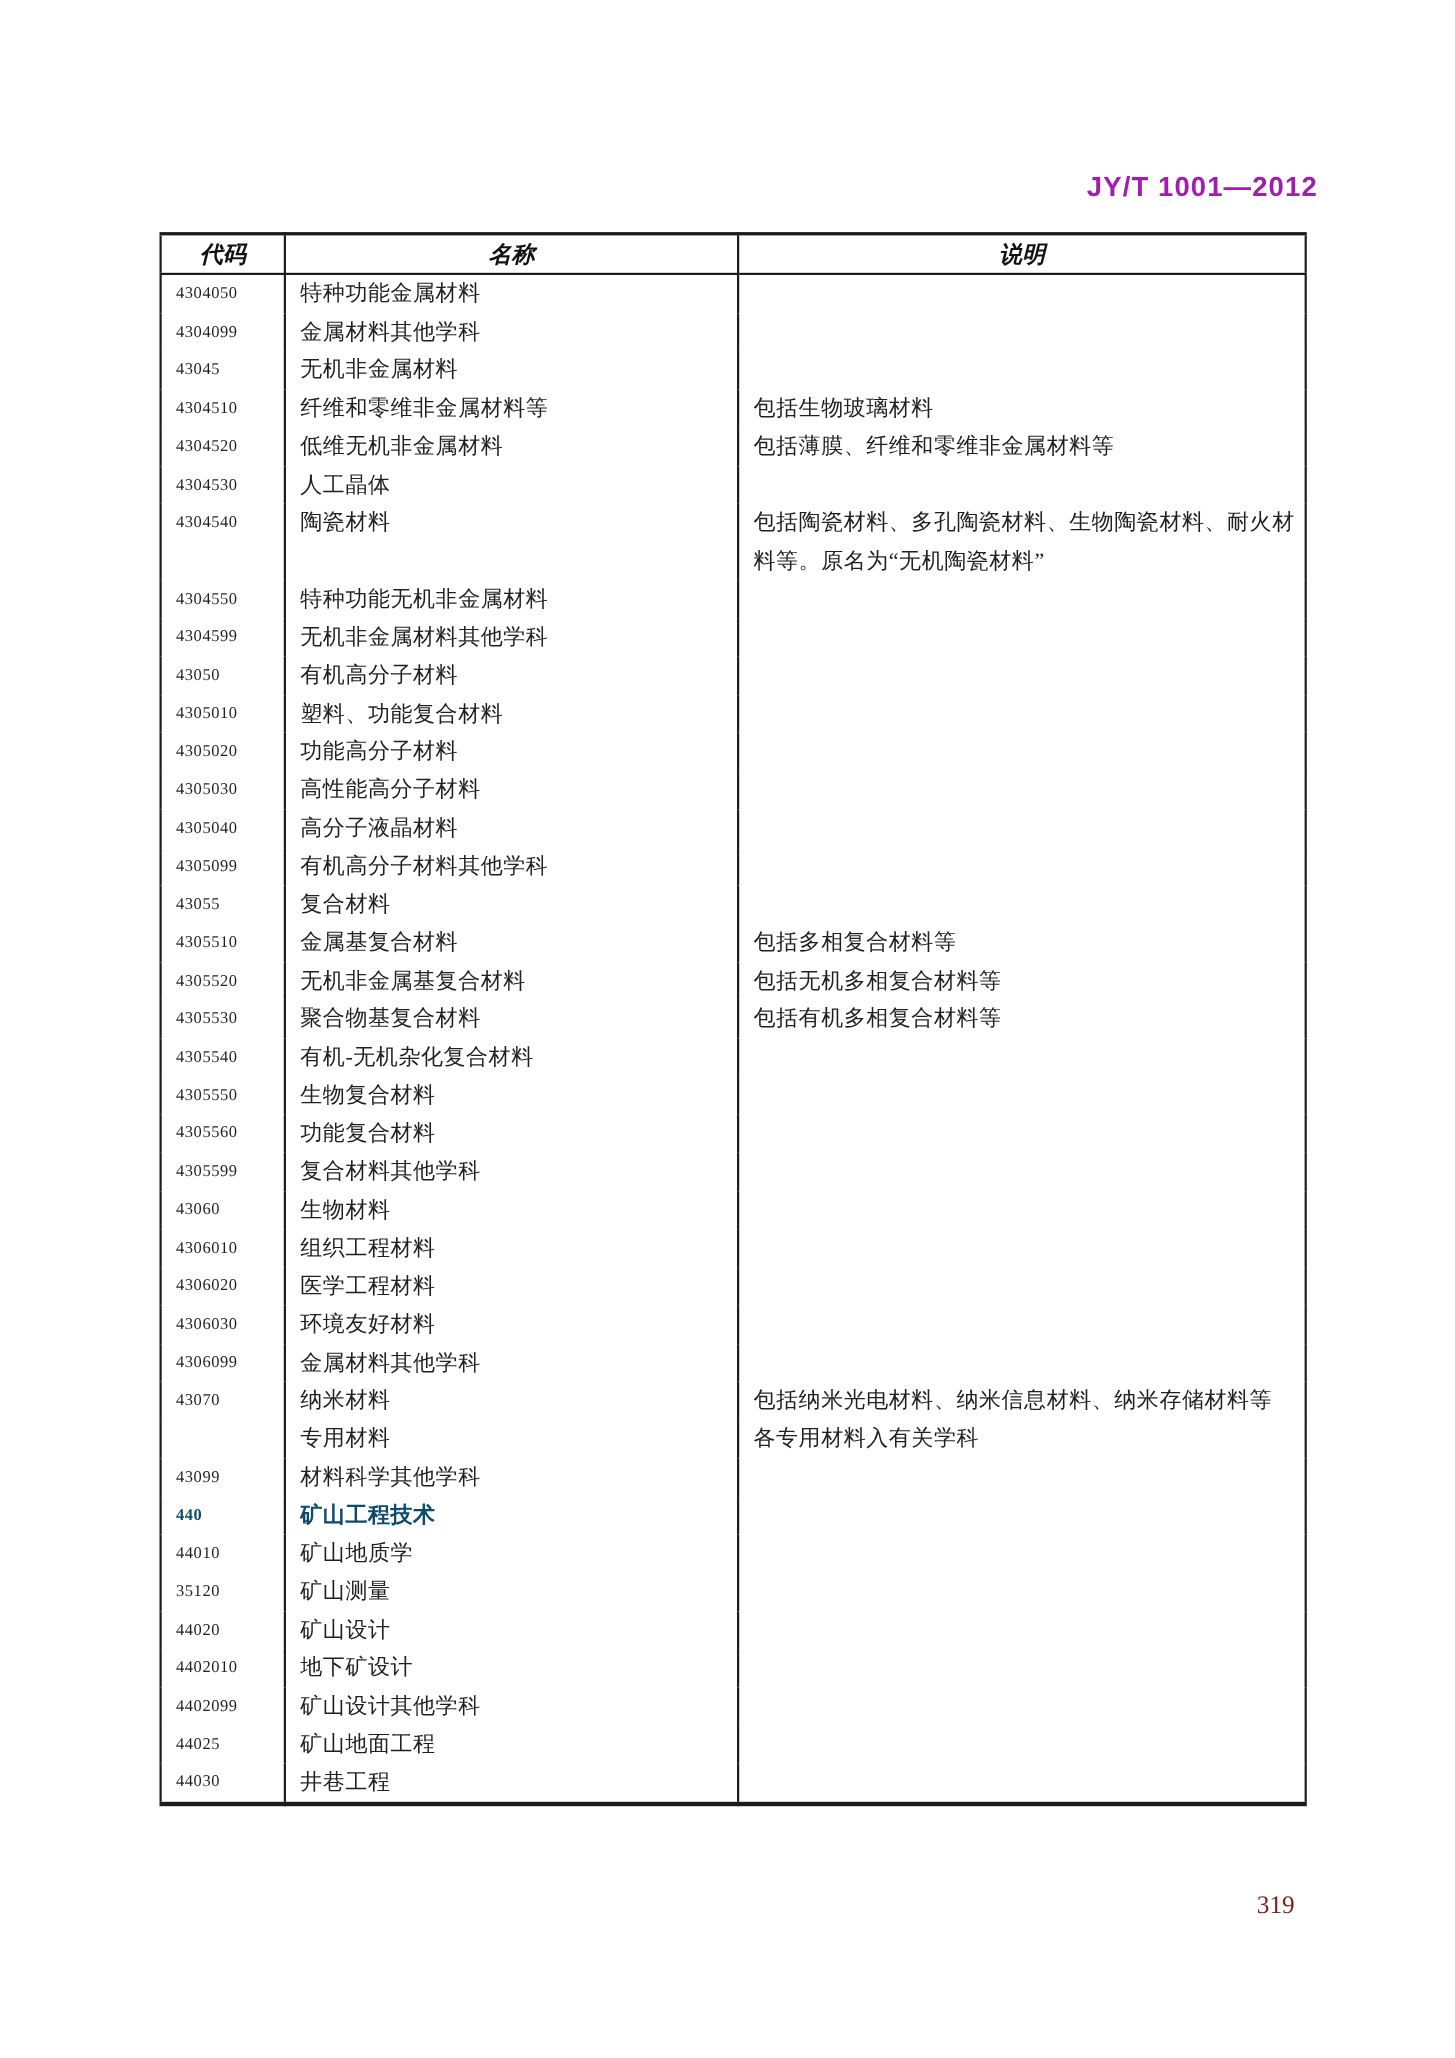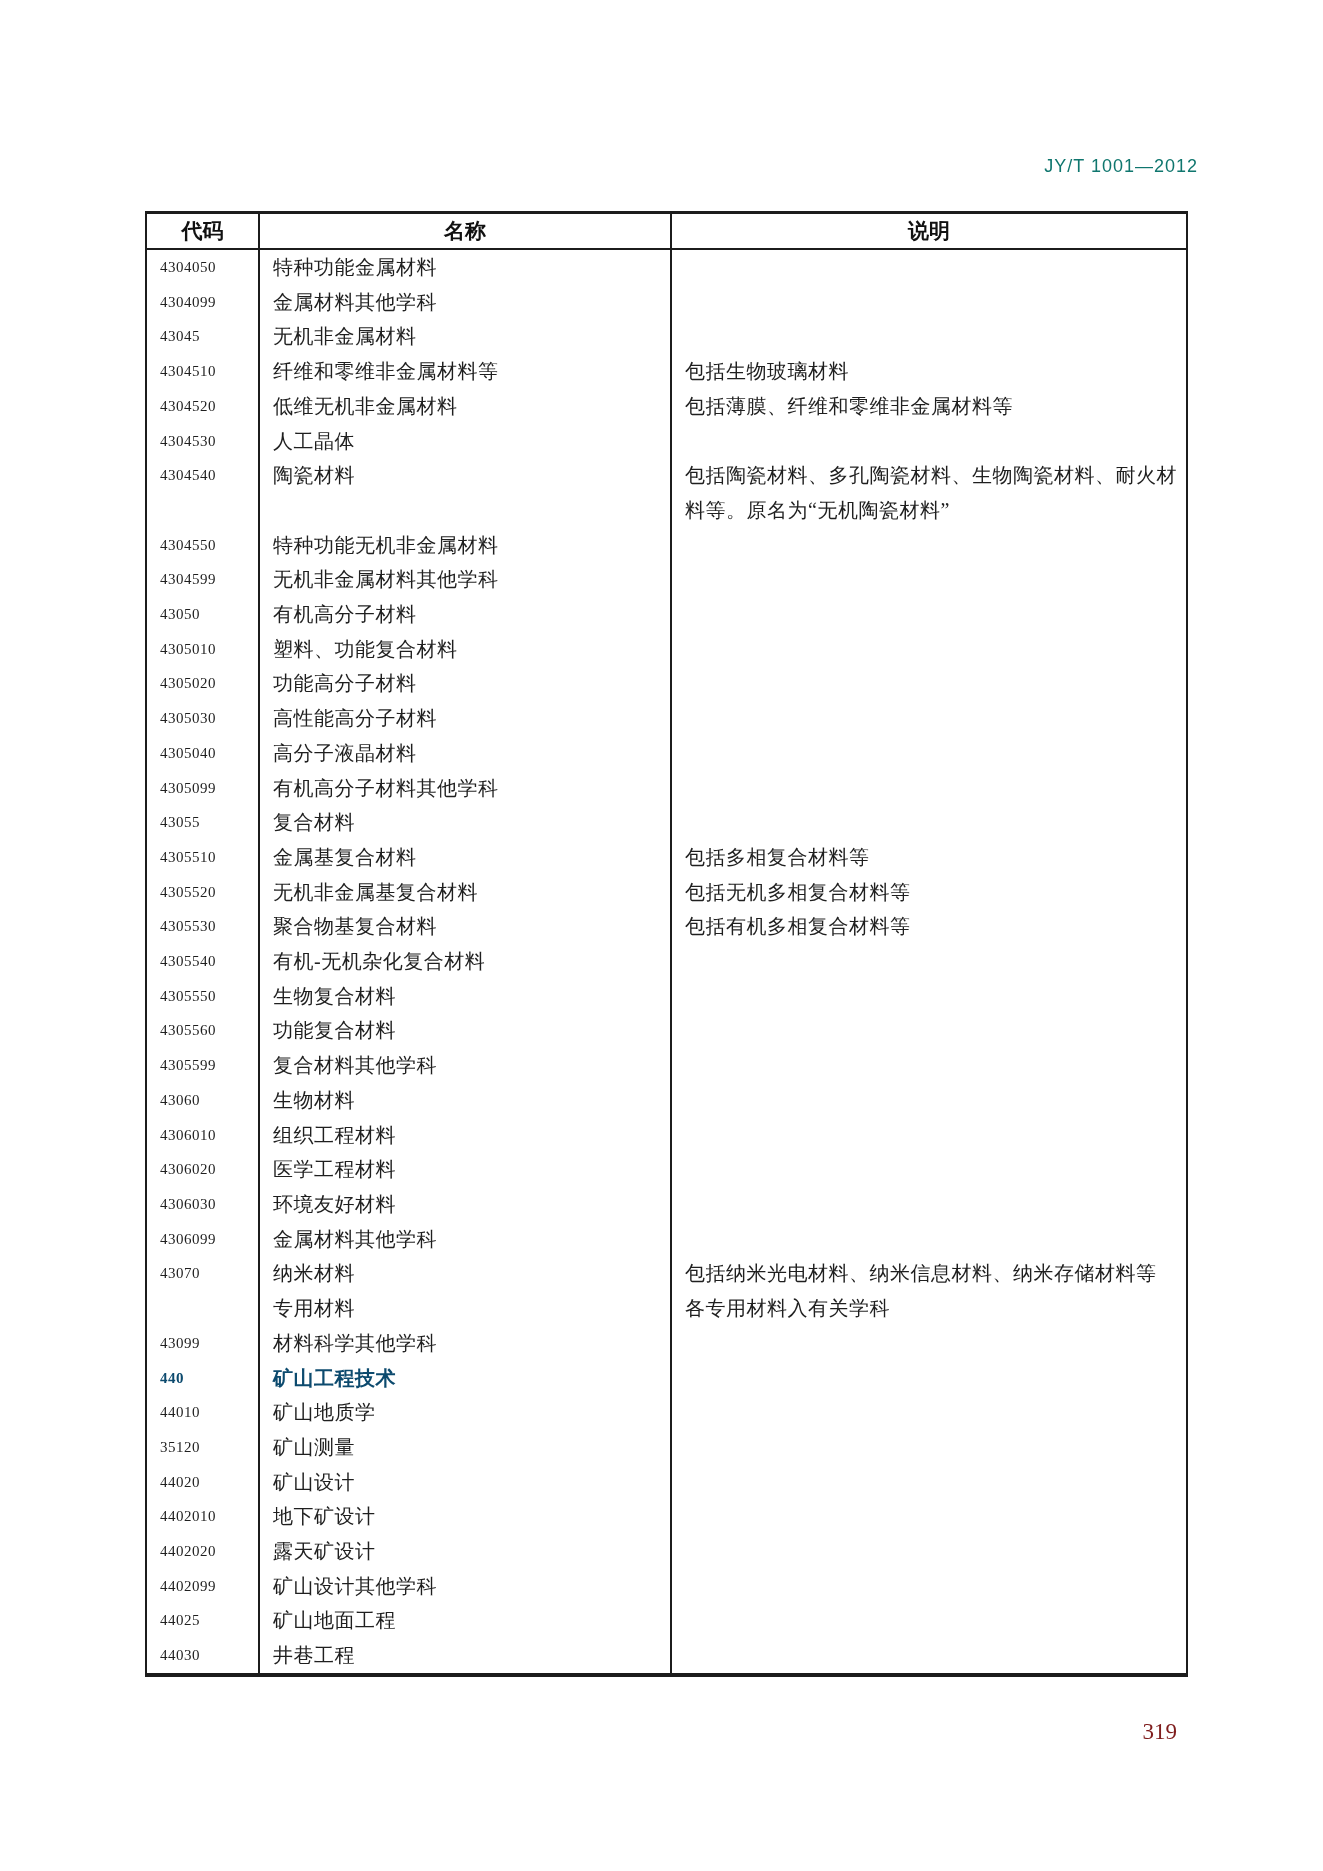--- a/index.html
+++ b/index.html
@@ -14,24 +14,24 @@
     background: #ffffff;
     overflow: hidden;
     font-family: "Liberation Serif", "DejaVu Serif", serif;
     color: #1a1a1a;
   }
   .doc-number {
     position: absolute;
     top: 156px;
     right: 125px;
     font-family: "Liberation Sans", "DejaVu Sans", sans-serif;
-    font-size: 18px;
-    font-weight: 400;
+    font-size: 25px;
+    font-weight: 700;
     letter-spacing: 1px;
-    color: #0f766e;
+    color: #a21caf;
     white-space: pre;
   }
   .code-table {
     position: absolute;
     left: 145px;
     top: 211px;
     width: 1041px;
     border-collapse: collapse;
     table-layout: fixed;
     border: 2px solid #1c1c1c;
@@ -43,20 +43,21 @@
   col.c3 { width: 516px; }
   .code-table th {
     font-size: 21px;
     font-weight: bold;
     text-align: center;
     height: 34px;
     line-height: 34px;
     padding: 0;
     border-bottom: 2px solid #1c1c1c;
     color: #111111;
+    font-style: italic;
   }
   .code-table th:nth-child(1),
   .code-table td:nth-child(1),
   .code-table th:nth-child(2),
   .code-table td:nth-child(2) {
     border-right: 2px solid #1c1c1c;
   }
   .code-table td {
     font-size: 20px;
     line-height: 34.7px;
@@ -276,25 +277,20 @@
           <td class="code">44020</td>
           <td class="name">矿山设计</td>
           <td class="desc"></td>
         </tr>
         <tr>
           <td class="code">4402010</td>
           <td class="name">地下矿设计</td>
           <td class="desc"></td>
         </tr>
         <tr>
-          <td class="code">4402020</td>
-          <td class="name">露天矿设计</td>
-          <td class="desc"></td>
-        </tr>
-        <tr>
           <td class="code">4402099</td>
           <td class="name">矿山设计其他学科</td>
           <td class="desc"></td>
         </tr>
         <tr>
           <td class="code">44025</td>
           <td class="name">矿山地面工程</td>
           <td class="desc"></td>
         </tr>
         <tr>

